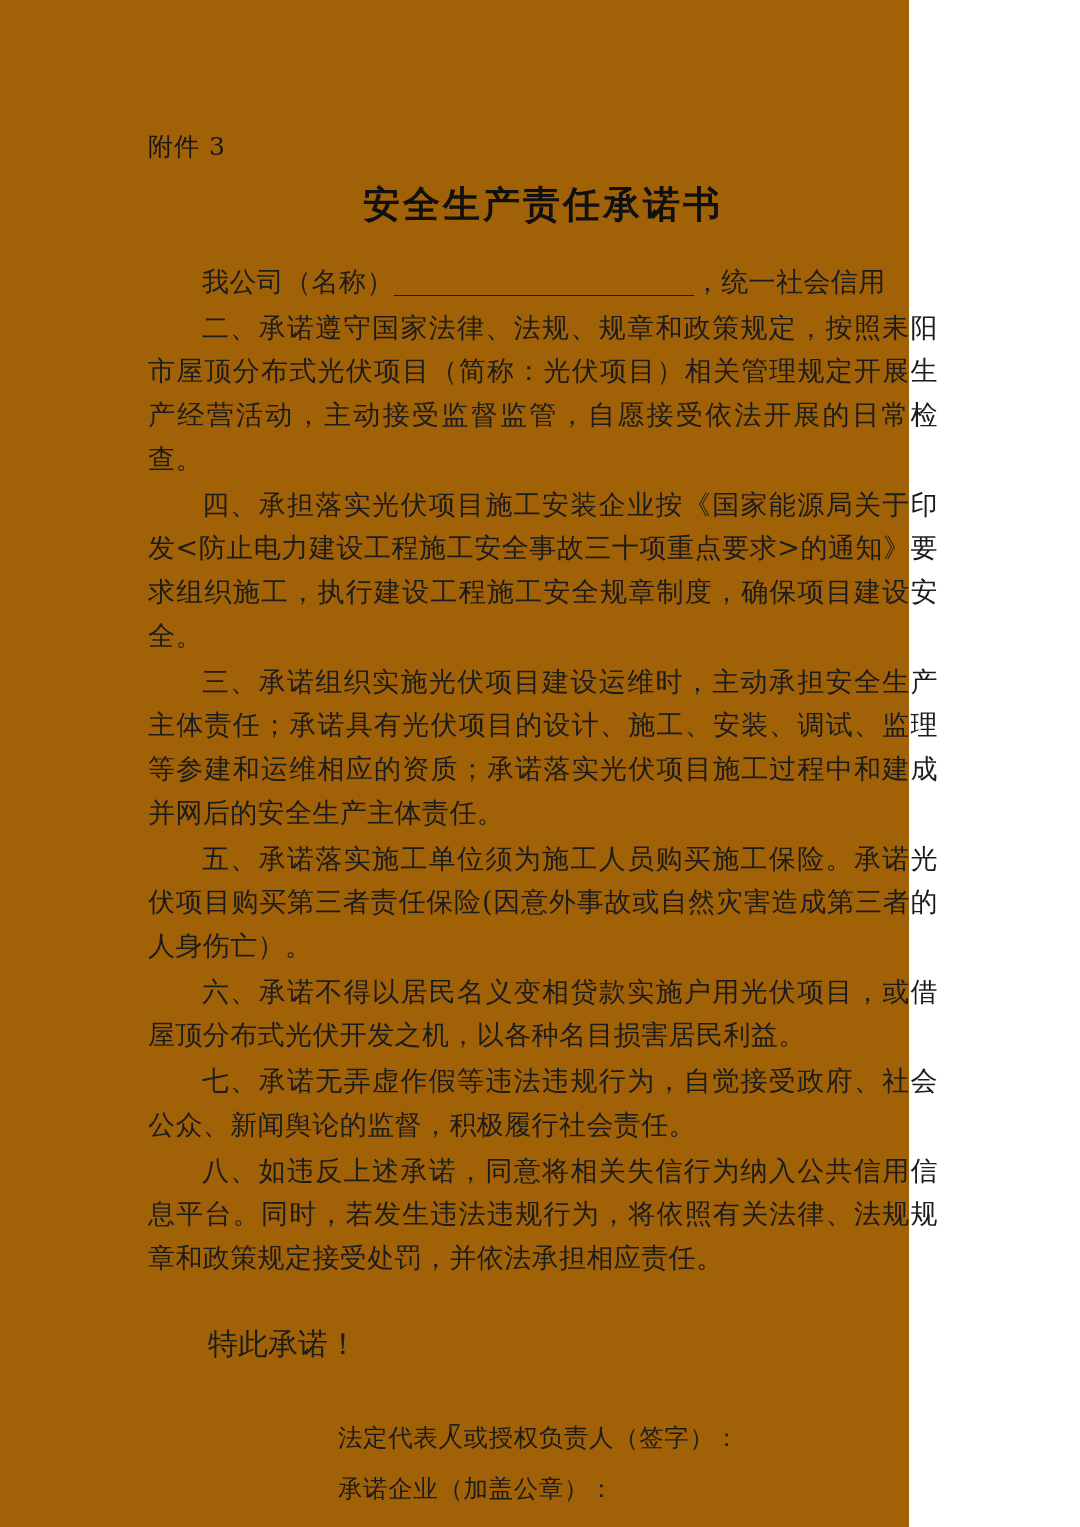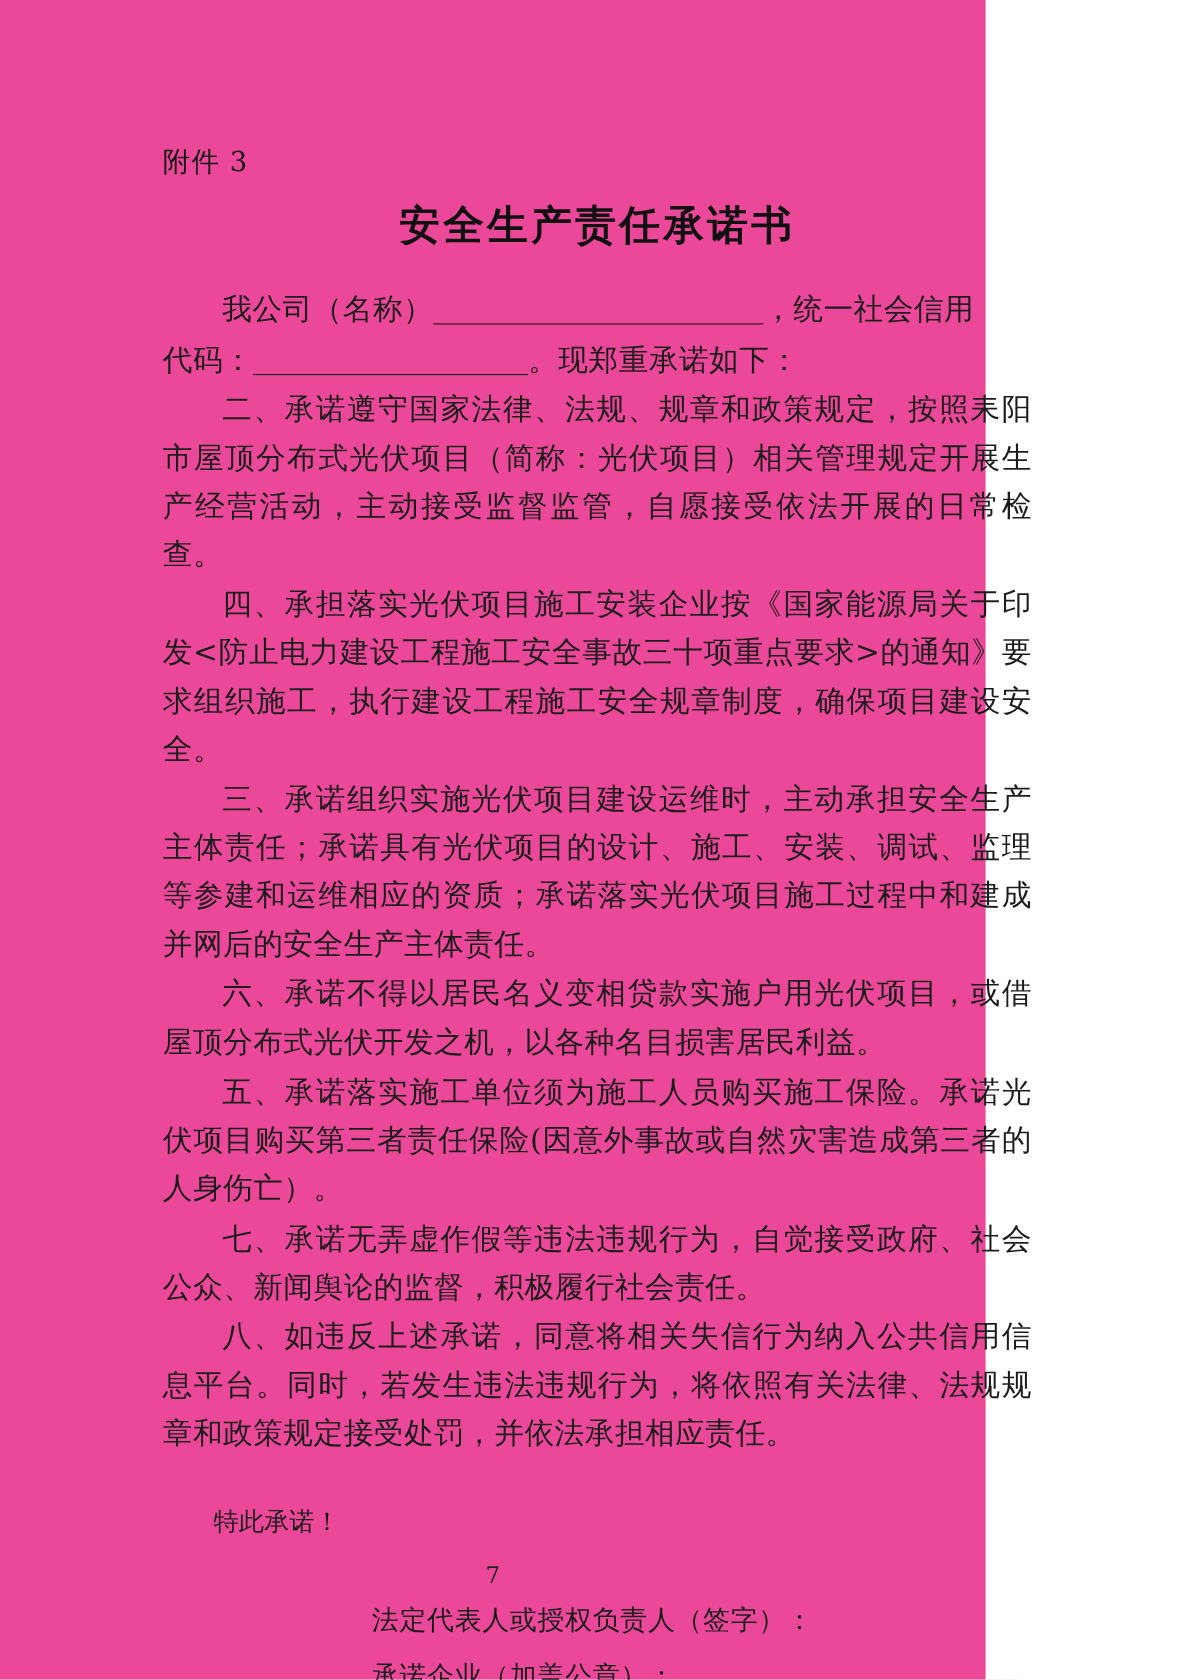--- a/index.html
+++ b/index.html
@@ -14,21 +14,22 @@
     color: #1b1b1b;
     position: relative;
     overflow: hidden;
   }
   .page {
     position: absolute;
     left: 0;
     top: 0;
     width: 896px;
     height: 1527px;
-    background: #ec4899;
+    background: #a16207;
+    padding-left: 13px;
   }
   .content {
     position: absolute;
     left: 148px;
     top: 132px;
     width: 790px;
   }
   .attachment-label {
     font-size: 25px;
     letter-spacing: 1px;
@@ -63,21 +64,21 @@
     border-bottom: 1.6px solid #1c1c1c;
     height: 1.05em;
     vertical-align: -0.2em;
   }
   .fill-long { width: 300px; }
   .fill-mid  { width: 250px; }
 
   .special-note {
     margin-top: 40px;
     text-indent: 2em;
-    font-size: 23px;
+    font-size: 30px;
     line-height: 1.62;
   }
   .signature-block {
     margin-top: 52px;
     margin-left: 190px;
   }
   .signature-block p {
     margin: 0 0 14px 0;
     font-size: 24.5px;
     line-height: 1.5;
@@ -101,27 +102,26 @@
   <div class="content">
 
     <div class="attachment-label">附件 3</div>
 
     <div class="doc-title">安全生产责任承诺书</div>
 
     <div class="body-text">
 
       <p class="indent"><span>我公司（名称）</span><span class="fill-line fill-long"></span><span>，统一社会信用</span></p>
 
-      <p><span>代码：</span><span class="fill-line fill-mid"></span><span>。现郑重承诺如下：</span></p>
 
       <p class="indent">二、承诺遵守国家法律、法规、规章和政策规定，按照耒阳市屋顶分布式光伏项目（简称：光伏项目）相关管理规定开展生产经营活动，主动接受监督监管，自愿接受依法开展的日常检查。</p>
       <p class="indent">四、承担落实光伏项目施工安装企业按《国家能源局关于印发&lt;防止电力建设工程施工安全事故三十项重点要求&gt;的通知》要求组织施工，执行建设工程施工安全规章制度，确保项目建设安全。</p>
       <p class="indent">三、承诺组织实施光伏项目建设运维时，主动承担安全生产主体责任；承诺具有光伏项目的设计、施工、安装、调试、监理等参建和运维相应的资质；承诺落实光伏项目施工过程中和建成并网后的安全生产主体责任。</p>
+      <p class="indent">五、承诺落实施工单位须为施工人员购买施工保险。承诺光伏项目购买第三者责任保险(因意外事故或自然灾害造成第三者的人身伤亡）。</p>
       <p class="indent">六、承诺不得以居民名义变相贷款实施户用光伏项目，或借屋顶分布式光伏开发之机，以各种名目损害居民利益。</p>
-      <p class="indent">五、承诺落实施工单位须为施工人员购买施工保险。承诺光伏项目购买第三者责任保险(因意外事故或自然灾害造成第三者的人身伤亡）。</p>
       <p class="indent">七、承诺无弄虚作假等违法违规行为，自觉接受政府、社会公众、新闻舆论的监督，积极履行社会责任。</p>
       <p class="indent">八、如违反上述承诺，同意将相关失信行为纳入公共信用信息平台。同时，若发生违法违规行为，将依照有关法律、法规规章和政策规定接受处罚，并依法承担相应责任。</p>
     </div>
 
     <div class="special-note">特此承诺！</div>
 
     <div class="signature-block">
       <p>法定代表人或授权负责人（签字）：</p>
       <p>承诺企业（加盖公章）：</p>
     </div>

